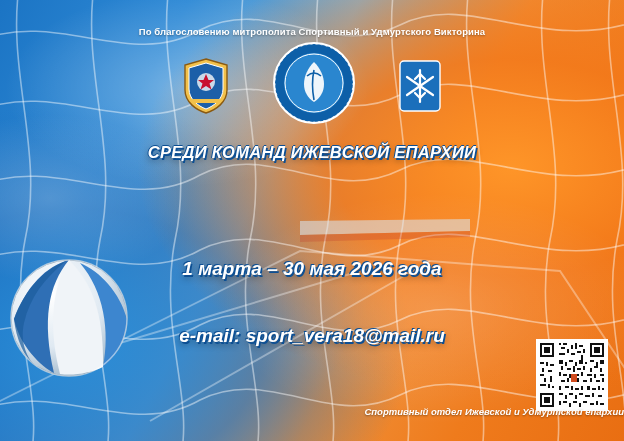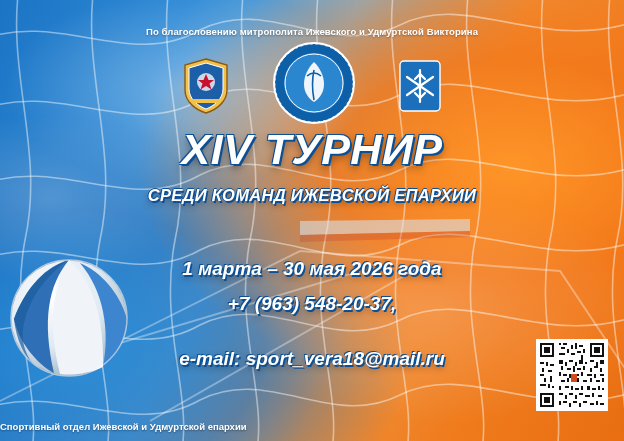--- a/index.html
+++ b/index.html
@@ -65,22 +65,22 @@
   .contacts{
     position:absolute;top:292px;left:0;width:100%;text-align:center;
     color:#ffffff;font-weight:bold;font-style:italic;line-height:1.22;
     text-shadow:1.5px 1.5px 0 #0c4f94, -1px -1px 0 #0c4f94, 0 3px 7px rgba(0,0,0,.4);
   }
   .c1{font-size:19px;}
   .c2{font-size:19px;}
   .c3{font-size:19px;margin-top:32px;}
 
   .footer{
-    position:absolute;bottom:9px;left:0;width:100%;text-align:left;
-    color:#ffffff;font-size:9.5px;font-weight:bold;text-shadow:0 1px 2px rgba(0,0,0,.4);
+    position:absolute;bottom:24px;left:0;width:100%;text-align:right;
+    color:#ffffff;font-size:9.5px;font-weight:bold;text-shadow:0 1px 2px rgba(0,0,0,.4);font-style:italic;
   }
 
   .qr{position:absolute;right:16px;bottom:30px;width:68px;height:68px;background:#fff;padding:2px;}
   .ball{position:absolute;left:8px;bottom:62px;width:122px;height:122px;}
 </style>
 </head>
 <body>
 
 <div class="poster">
 
@@ -111,21 +111,21 @@
       <path d="M-40,210 L300,40 L560,60 L660,210"></path>
       <path d="M60,150 L360,60"></path>
       <path d="M150,210 L430,50"></path>
     </g>
     <g fill="#d9e8f5" opacity="0.55">
       <path d="M300,10 L470,8 L470,20 L300,24 Z"></path>
       <path d="M300,24 L470,20 L470,26 L300,31 Z" fill="#c0392b" opacity="0.5"></path>
     </g>
   </svg>
 
-  <div class="topline">По благословению митрополита Ижевского и Удмуртской Викторина</div>
+  <div class="topline">По благословению митрополита Спортивный и Удмуртского Викторина</div>
 
   <div class="logos">
 
     <svg class="logo-coat" viewBox="0 0 46 56">
       <path d="M23 1 L44 7 L44 32 C44 44 33 52 23 55 C13 52 2 44 2 32 L2 7 Z" fill="#f2c14b" stroke="#8a5a12" stroke-width="1.4"></path>
       <path d="M23 5 L40 10 L40 31 C40 41 31 48 23 51 C15 48 6 41 6 31 L6 10 Z" fill="#1c5fa8" stroke="#ffffff" stroke-width="1"></path>
       <circle cx="23" cy="24" r="9" fill="#e9eef5" opacity="0.85"></circle>
       <path d="M23 16 L25.5 22 L31 22 L26.5 25.5 L28.5 31.5 L23 28 L17.5 31.5 L19.5 25.5 L15 22 L20.5 22 Z" fill="#c8102e"></path>
       <rect x="8" y="41" width="30" height="4" rx="2" fill="#f2c14b"></rect>
     </svg>
@@ -146,28 +146,26 @@
         <path d="M21 10 L21 42"></path>
         <path d="M8 17 L34 35"></path>
         <path d="M34 17 L8 35"></path>
         <path d="M21 14 L16 19 M21 14 L26 19"></path>
         <path d="M21 38 L16 33 M21 38 L26 33"></path>
       </g>
     </svg>
   </div>
 
   <div class="titleblock">
-    <div class="t1">XIV ТУРНИР</div>
     <div class="t3">СРЕДИ КОМАНД ИЖЕВСКОЙ ЕПАРХИИ</div>
   </div>
 
   <div class="dates">1 марта – 30 мая 2026 года</div>
 
   <div class="contacts">
-    <div class="c2">+7 (963) 548-20-37,</div>
     <div class="c3">e-mail: sport_vera18@mail.ru</div>
   </div>
 
   <svg class="ball" viewBox="0 0 122 122">
     <defs>
       <radialGradient id="bg1" cx="35%" cy="30%" r="75%">
         <stop offset="0%" stop-color="#ffffff"></stop>
         <stop offset="60%" stop-color="#dfe9f2"></stop>
         <stop offset="100%" stop-color="#9fb6c9"></stop>
       </radialGradient>

